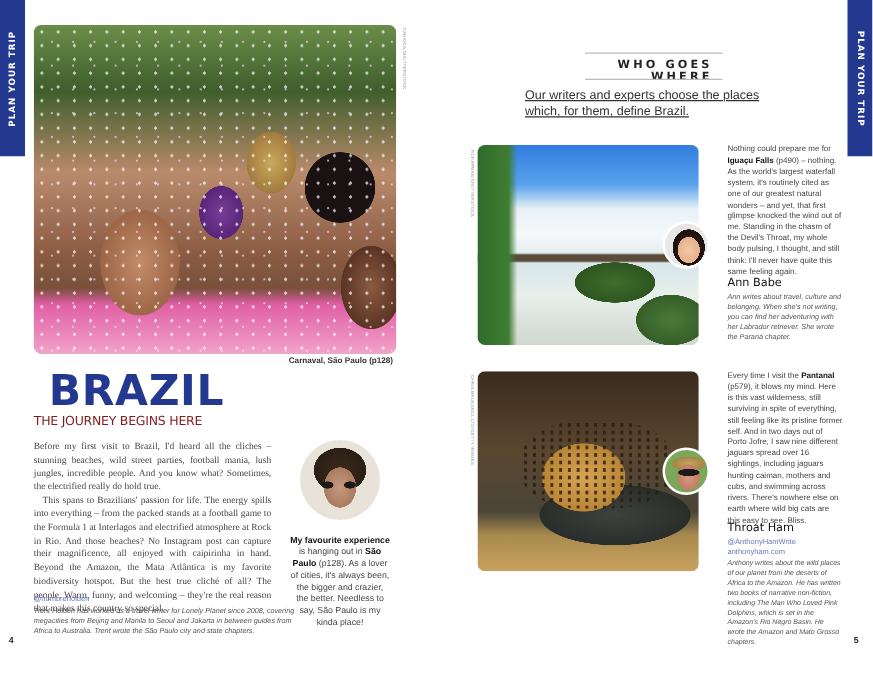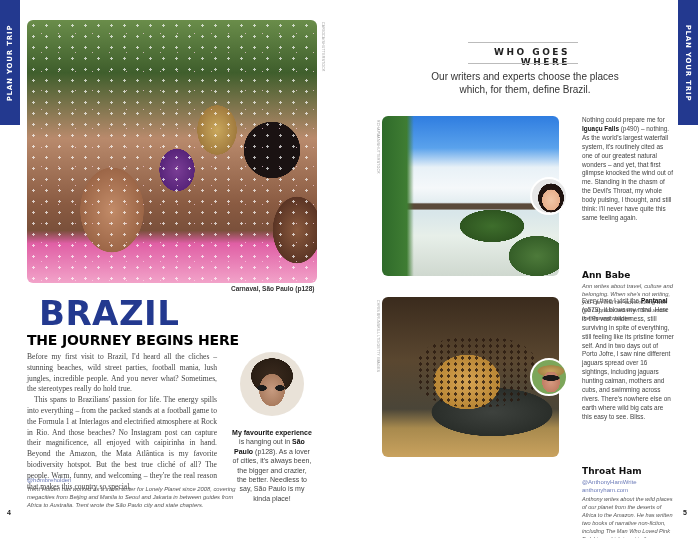--- a/index.html
+++ b/index.html
@@ -48,31 +48,31 @@
   }
   .caption-carnaval {
     position: absolute; left: 231px; top: 285px; font-size: 6.5px; font-weight: bold; color: #333;
   }
 
   .title-brazil {
     position: absolute; left: 39px; top: 296px; font-size: 34px; font-weight: bold;
     color: #23398f; letter-spacing: 0.5px; font-family: "DejaVu Sans", sans-serif; line-height: 1;
   }
   .subtitle {
-    position: absolute; left: 27px; top: 332px; font-size: 14px; font-weight: bold; color: #000000;
+    position: absolute; left: 27px; top: 332px; font-size: 10px; font-weight: normal; color: #7f1d1d;
     font-family: "DejaVu Sans", sans-serif; letter-spacing: -0.2px;
   }
   .intro {
     position: absolute; left: 27px; top: 352px; width: 190px;
     font-family: "Liberation Serif", serif; font-size: 7.6px; line-height: 10.8px; color: #444;
     text-align: justify;
   }
   .intro p + p { text-indent: 7px; }
 
-  .author-name { font-size: 9px; font-weight: bold; color: #111; font-family: "DejaVu Sans", sans-serif; margin-top: 48px; }
+  .author-name { font-size: 9px; font-weight: normal; color: #111; font-family: "DejaVu Sans", sans-serif; }
   .author-handle { font-size: 6px; color: #6a7ab8; line-height: 8px; }
   .author-bio { font-size: 5.8px; font-style: italic; color: #555; line-height: 7.8px; }
 
   .trent-block { position: absolute; left: 27px; top: 474px; width: 200px; }
   .trent-block .author-bio { width: 210px; }
 
   .page-num { position: absolute; font-size: 7px; font-weight: bold; color: #222; }
 
   .avatar {
     position: absolute; border-radius: 50%; overflow: hidden; border: 2px solid #fff;
@@ -94,22 +94,22 @@
   .fav-exp b { color: #111; }
 
   
   .wgw-rule { position: absolute; left: 468px; width: 110px; height: 1px; background: #bbb; }
   .wgw-title {
     position: absolute; left: 460px; top: 47px; width: 110px; text-align: right;
     font-size: 9px; font-weight: bold; letter-spacing: 2.5px; color: #222;
     font-family: "DejaVu Sans", sans-serif;
   }
   .wgw-intro {
-    position: absolute; left: 420px; top: 70px; width: 210px; text-align: center;
-    font-size: 10px; line-height: 13px; color: #333;
+    position: absolute; left: 420px; top: 70px; width: 210px; 
+    font-size: 10px; line-height: 13px; color: #333; text-decoration: underline;
   }
 
   #iguacu {
     left: 382px; top: 116px; width: 177px; height: 160px;
     background:
       radial-gradient(ellipse 35px 25px at 155px 140px, #4d7a3a 0%, #355e28 80%, transparent 81%),
       radial-gradient(ellipse 40px 20px at 110px 110px, #3e6e2c 0%, #2e5520 80%, transparent 81%),
       linear-gradient(90deg, #2f6a2a 0%, #3f7d33 14%, transparent 18%),
       linear-gradient(180deg, transparent 0%, transparent 54%, #5a4a3a 55%, #5a4a3a 58%, transparent 59%),
       linear-gradient(180deg, #2f7de0 0%, #5aa2ec 20%, #e8f1f7 32%, #f5f8fa 45%, #d8e6ea 60%, #e7efe9 75%, #cfd8cf 100%);
@@ -162,21 +162,21 @@
 <div class="photo" id="carnaval">
   <div class="confetti"></div>
 </div>
 <div class="photo-credit" style="left:321px; top:22px; transform: rotate(90deg) translateY(-100%);">CARIOCA/SHUTTERSTOCK</div>
 <div class="caption-carnaval">Carnaval, São Paulo (p128)</div>
 
 <div class="title-brazil">BRAZIL</div>
 <div class="subtitle">THE JOURNEY BEGINS HERE</div>
 
 <div class="intro">
-  <p>Before my first visit to Brazil, I'd heard all the cliches – stunning beaches, wild street parties, football mania, lush jungles, incredible people. And you never what? Sometimes, the stereotypes really do hold true.</p>
+  <p>Before my first visit to Brazil, I'd heard all the cliches – stunning beaches, wild street parties, football mania, lush jungles, incredible people. And you know what? Sometimes, the electrified really do hold true.</p>
   <p>This spans to Brazilians' passion for life. The energy spills into everything – from the packed stands at a football game to the Formula 1 at Interlagos and electrified atmosphere at Rock in Rio. And those beaches? No Instagram post can capture their magnificence, all enjoyed with caipirinha in hand. Beyond the Amazon, the Mata Atlântica is my favorite biodiversity hotspot. But the best true cliché of all? The people. Warm, funny, and welcoming – they're the real reason that makes this country so special.</p>
 </div>
 
 <div class="trent-block">
   <div class="author-handle" style="margin-top:2px;">@hombreholden</div>
   <div class="author-bio" style="margin-top:2px;">Trent Holden has worked as a travel writer for Lonely Planet since 2008, covering megacities from Beijing and Manila to Seoul and Jakarta in between guides from Africa to Australia. Trent wrote the São Paulo city and state chapters.</div>
 </div>
 <div class="page-num" style="left:7px; top:509px;">4</div>
 
 <div class="avatar" id="trent-avatar"></div>

